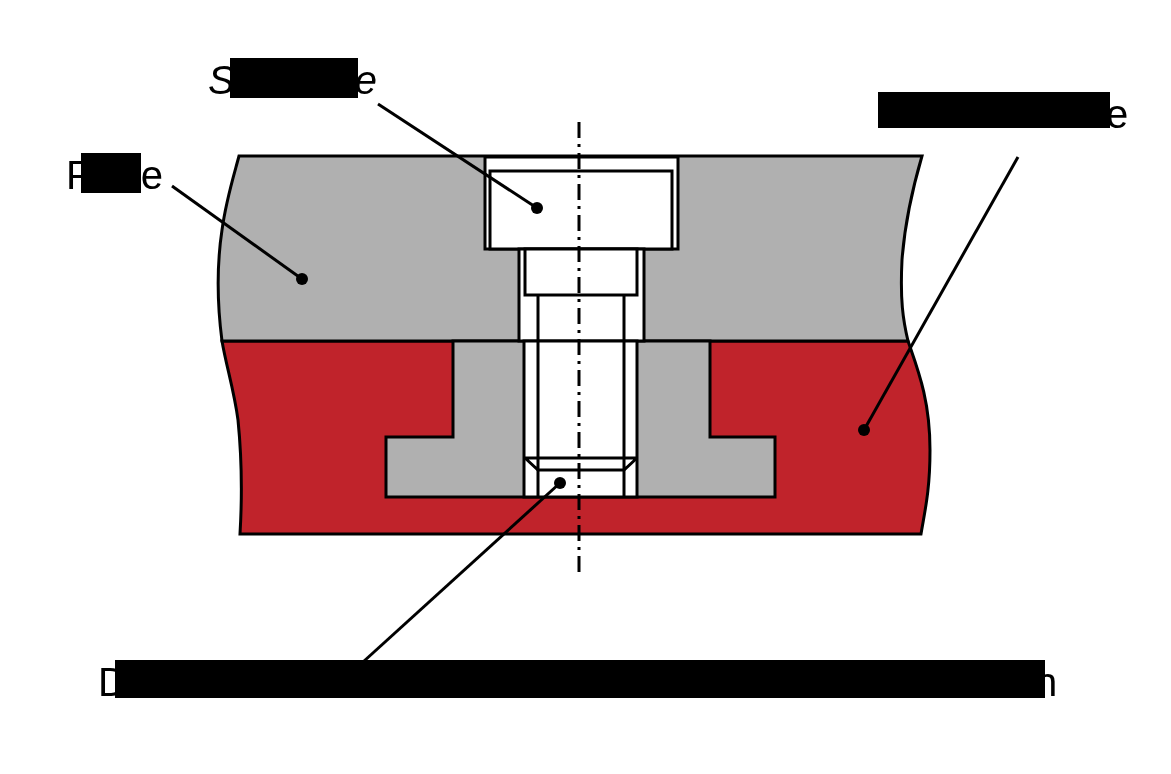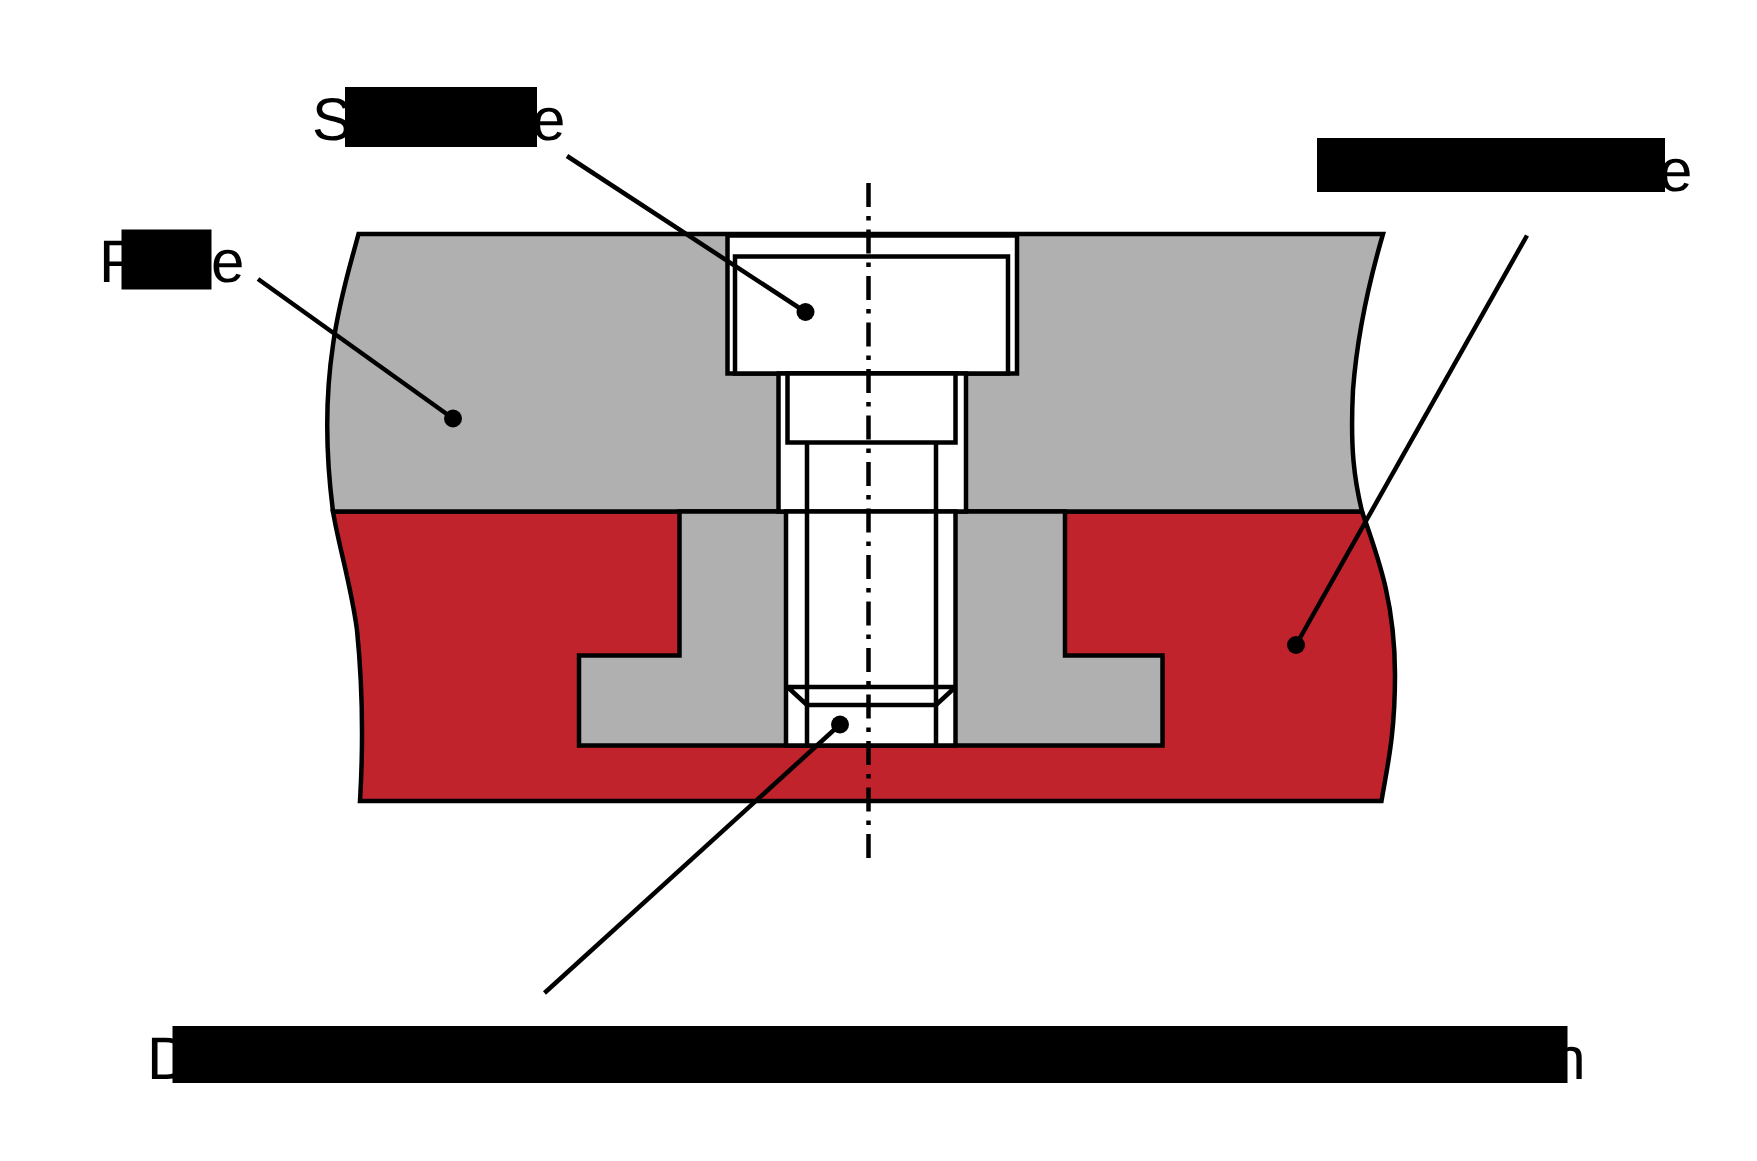--- a/index.html
+++ b/index.html
@@ -48,27 +48,27 @@
   <g>
     <line x1="1018" y1="157" x2="864" y2="430" stroke="#000" stroke-width="3"></line>
     <circle cx="864" cy="430" r="6" fill="#000"></circle>
   </g>
   <g>
     <line x1="363" y1="662" x2="560" y2="483" stroke="#000" stroke-width="3"></line>
     <circle cx="560" cy="483" r="6" fill="#000"></circle>
   </g>
 </svg>
 
-<div class="label" style="left:208px; top:58px;">
+<div class="label" style="left:208px; top:58px;font-style:italic;">
   <span class="first">S</span><span class="redact" style="width:128px;height:40px;margin-left:-5px;"></span><span class="last" style="margin-left:-3px;">e</span>
 </div>
 
 <div class="label" style="left:66px; top:153px;">
   <span class="first">P</span><span class="redact" style="width:60px;height:40px;margin-left:-12px;"></span><span class="last">e</span>
 </div>
 
 <div class="label" style="left:878px; top:92px;">
   <span class="redact" style="width:232px;height:36px;"></span><span class="last" style="margin-left:-4px;">e</span>
 </div>
 
-<div class="label" style="left:98px; top:684px;">
+<div class="label" style="left:98px; top:660px;">
   <span class="first">D</span><span class="redact" style="width:930px;height:38px;margin-left:-12px;"></span><span class="last" style="margin-left:-10px;">n</span>
 </div>
 
 </body></html>

